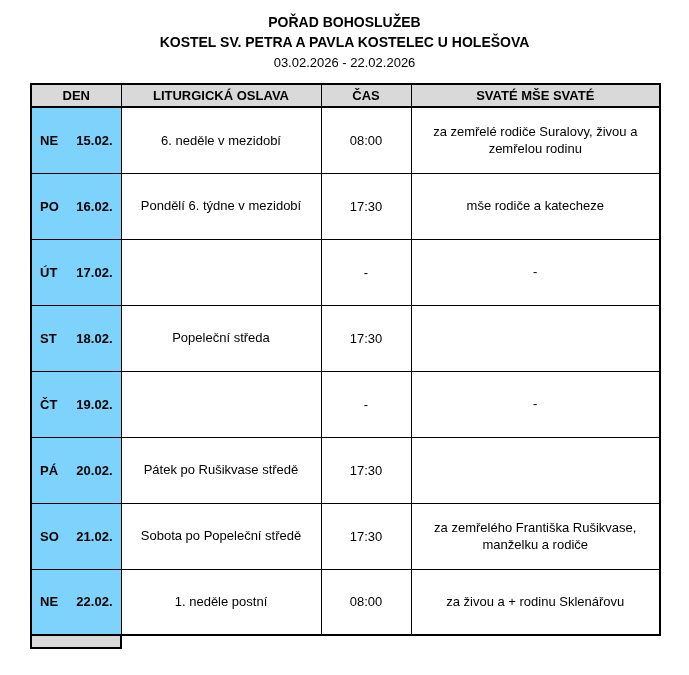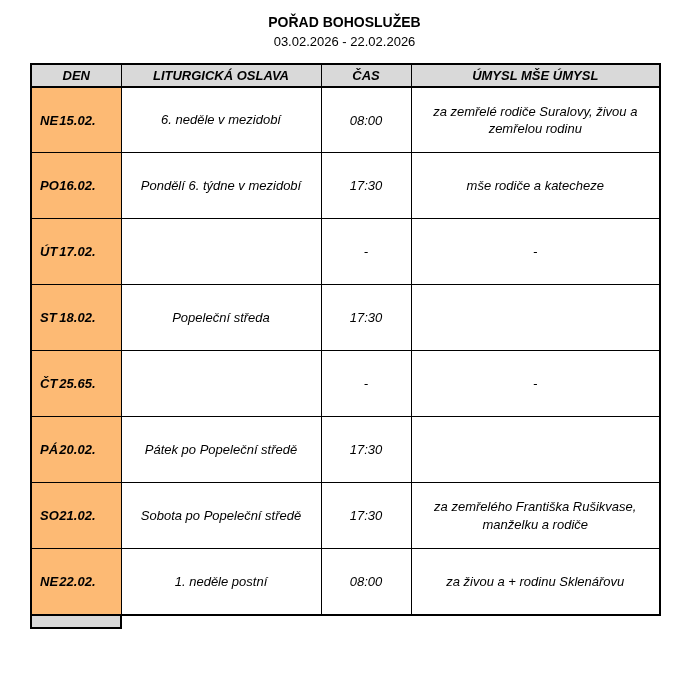--- a/index.html
+++ b/index.html
@@ -23,21 +23,20 @@
     font-weight: normal;
     line-height: 1.5;
   }
 
   table.schedule {
     border-collapse: collapse;
     table-layout: fixed;
     width: 629px;
     margin: 11px 0 0 30px;
     border: 2px solid #000;
-    font-style: italic;
   }
   col.c-den { width: 90px; }
   col.c-osl { width: 200px; }
   col.c-cas { width: 90px; }
   col.c-umy { width: 249px; }
 
   th {
     background: #d9d9d9;
     border: 1px solid #000;
     border-bottom: 2px solid #000;
@@ -48,23 +47,23 @@
   }
   td {
     border: 1px solid #000;
     font-size: 13px;
     height: 66px;
     padding: 2px 6px;
     text-align: center;
     vertical-align: middle;
   }
   td.day-cell {
-    background: #fdba74;
+    background: #7dd3fc;
     font-weight: bold;
-    padding: 2px 23px 2px 8px;
+    padding: 2px 6px 2px 8px;
     margin-left: 18px;
   }
   .day-wrap {
     display: flex;
     justify-content: space-between;
     align-items: center;
     padding-right: 2px;
   }
   .intention { line-height: 1.35; margin-left: 36px; }
   .celebration { line-height: 1.35; }
@@ -78,36 +77,37 @@
     border-top: none;
   }
 </style>
 </head>
 <body>
 
 <div class="page">
 
   <div class="heading">
     <div class="title">POŘAD BOHOSLUŽEB</div>
+    <div class="subtitle">KOSTEL SV. PETRA A PAVLA KOSTELEC U HOLEŠOVA</div>
     <div class="daterange">03.02.2026 - 22.02.2026</div>
   </div>
 
   <table class="schedule">
     <colgroup>
       <col class="c-den">
         <col class="c-osl">
         <col class="c-cas">
         <col class="c-umy">
     </colgroup>
     <thead>
       <tr>
         <th>DEN</th>
         <th>LITURGICKÁ OSLAVA</th>
         <th>ČAS</th>
-        <th>ÚMYSL MŠE ÚMYSL</th>
+        <th>SVATÉ MŠE SVATÉ</th>
       </tr>
     </thead>
     <tbody>
       <tr>
         <td class="day-cell">
           <div class="day-wrap">
             <span>NE</span>
             <span>15.02.</span>
           </div>
         </td>
@@ -145,35 +145,35 @@
           </div>
         </td>
         <td class="celebration">Popeleční středa</td>
         <td>17:30</td>
         <td class="intention"></td>
       </tr>
       <tr>
         <td class="day-cell">
           <div class="day-wrap">
             <span>ČT</span>
-            <span>25.65.</span>
+            <span>19.02.</span>
           </div>
         </td>
         <td class="celebration"></td>
         <td>-</td>
         <td class="intention">-</td>
       </tr>
       <tr>
         <td class="day-cell">
           <div class="day-wrap">
             <span>PÁ</span>
             <span>20.02.</span>
           </div>
         </td>
-        <td class="celebration">Pátek po Popeleční středě</td>
+        <td class="celebration">Pátek po Rušikvase středě</td>
         <td>17:30</td>
         <td class="intention"></td>
       </tr>
       <tr>
         <td class="day-cell">
           <div class="day-wrap">
             <span>SO</span>
             <span>21.02.</span>
           </div>
         </td>

